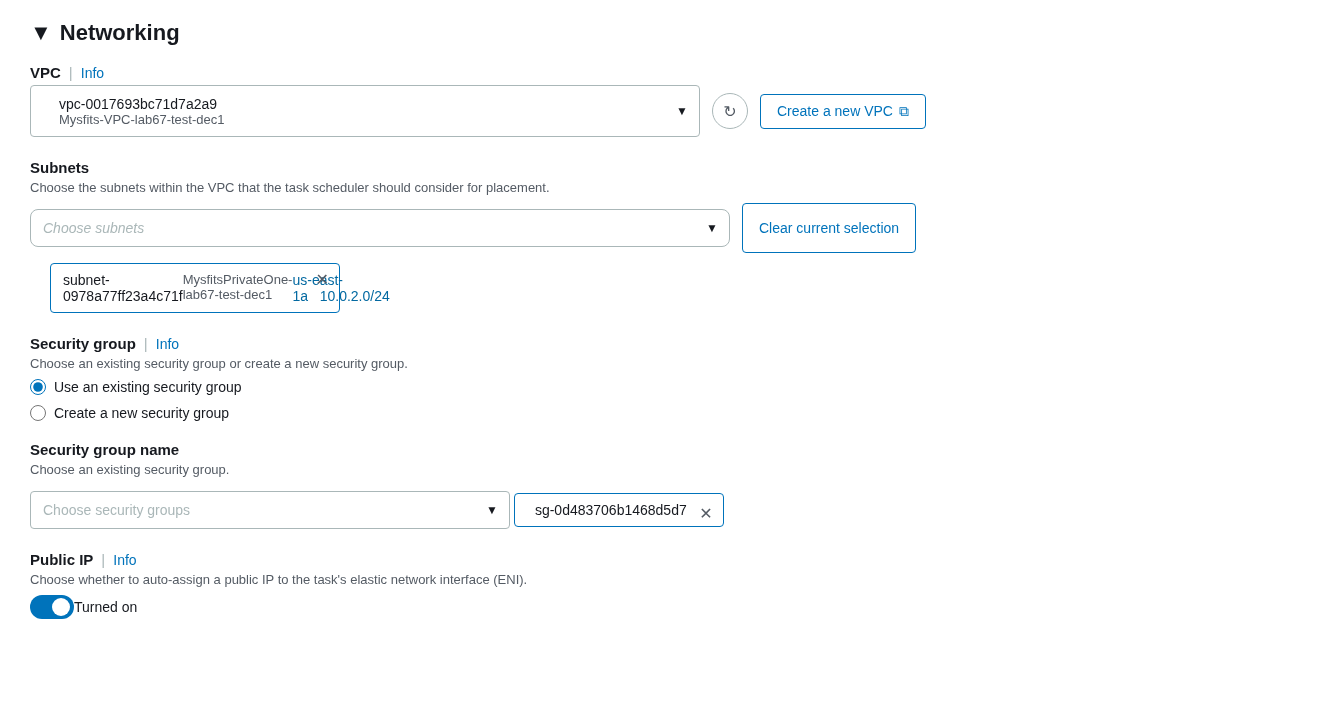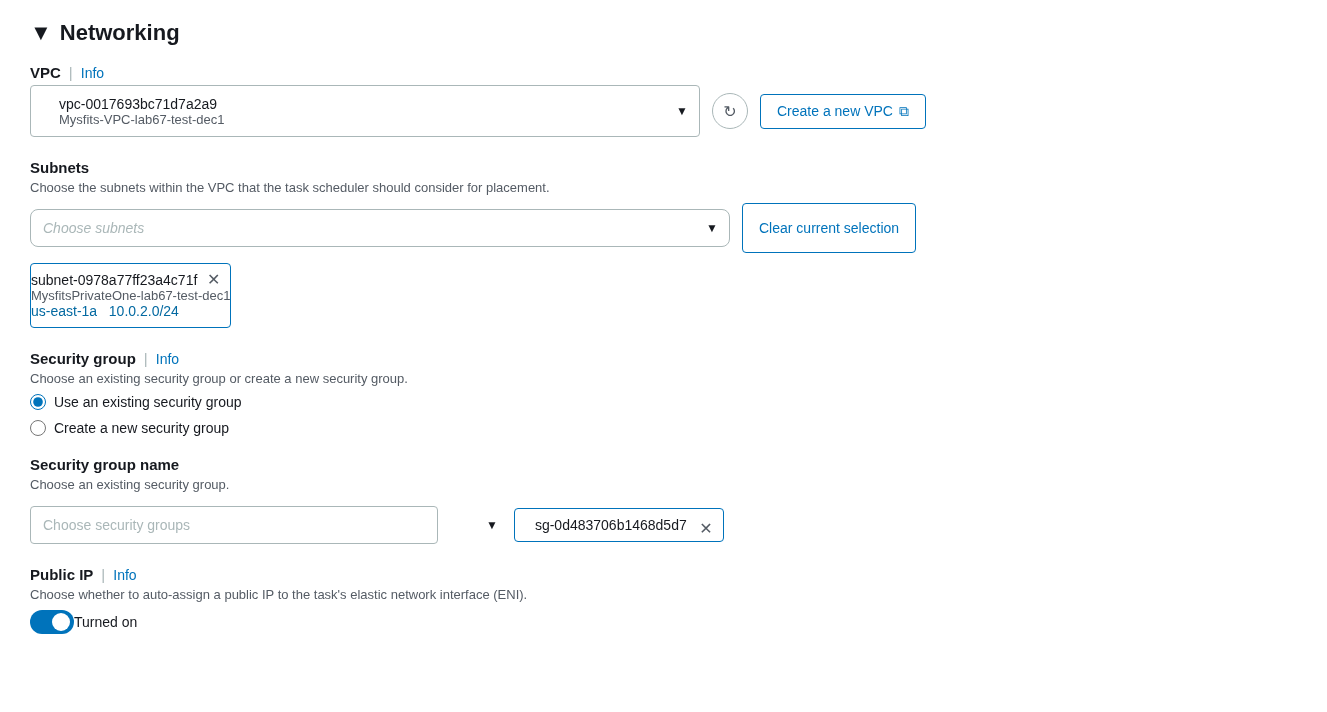--- a/index.html
+++ b/index.html
@@ -140,26 +140,26 @@
       color: #0073bb;
       padding: 16px 16px;
       cursor: pointer;
       font-size: 14px;
       font-weight: 500;
       white-space: nowrap;
     }
     .subnet-tag {
       border: 1.5px solid #0073bb;
       border-radius: 4px;
-      padding: 8px 0;
+      padding: 8px 12px;
       display: inline-flex;
-      flex-direction: column;
       position: relative;
       min-width: 200px;
       max-width: 290px;
+      margin-left: 20px;
     }
     .subnet-tag .tag-id {
       font-size: 14px;
       color: #16191f;
       font-weight: 500;
     }
     .subnet-tag .tag-name {
       font-size: 13px;
       color: #545b64;
     }
@@ -192,21 +192,21 @@
       accent-color: #0073bb;
       width: 16px;
       height: 16px;
       cursor: pointer;
     }
     .radio-item label {
       font-size: 14px;
       cursor: pointer;
     }
     .security-group-select {
-      width: 408px;
+      width: 480px;
       border: 1px solid #aab7b8;
       border-radius: 4px;
       background: #fff;
       padding: 10px 36px 10px 12px;
       cursor: pointer;
       position: relative;
       color: #aab7b8;
       font-size: 14px;
     }
     .security-group-wrapper {

